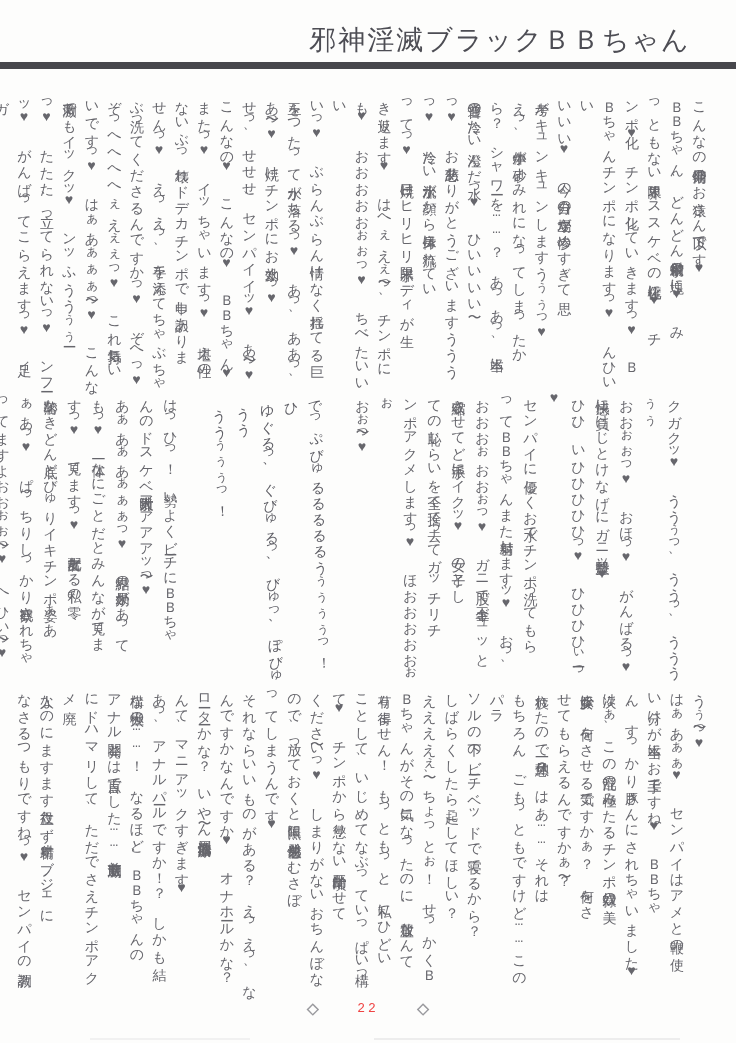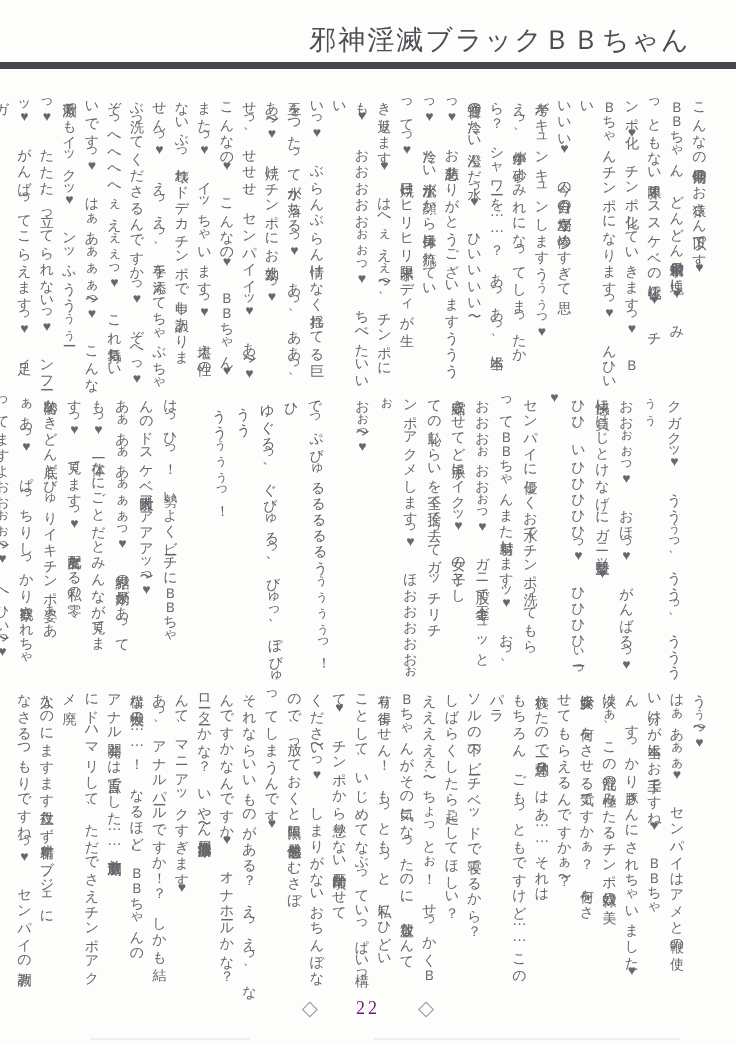--- a/index.html
+++ b/index.html
@@ -1,21 +1,21 @@
 <!DOCTYPE html>
 <html lang="ja"><head>
 <meta charset="utf-8">
 <style>
   html,body{margin:0;padding:0;}
   body{
     width:736px;height:1043px;position:relative;overflow:hidden;
     background:#fdfdfc;
     font-family:"Liberation Serif","DejaVu Serif",serif;
   }
-  .page{position:absolute;inset:0;background:#fdfdfc;}
+  .page{position:absolute;inset:0;background:#fdfdfc;font-family:Liberation Mono, monospace;}
   .title{
     position:absolute;top:22px;left:280px;width:440px;
     text-align:center;font-size:27px;letter-spacing:2px;
     color:#4d4d54;font-weight:400;
   }
   .rule{
     position:absolute;top:62px;left:0;width:736px;height:7px;
     background:#47474c;
   }
   .vband{
@@ -28,21 +28,21 @@
   .band2{top:390px;height:296px;line-height:24px;font-size:14px;letter-spacing:0px;}
   .band3{top:684px;height:308px;line-height:22.5px;}
   .band2 > div{white-space:pre-line;}
   .sfx{transform:rotate(-2deg) skewY(-3deg);transform-origin:top right;color:#5f5f66;}
   .footer{
     position:absolute;top:996px;left:0;width:736px;
     display:flex;justify-content:center;align-items:center;gap:38px;
     color:#8b8b8f;
   }
   .footer .diamond{font-size:21px;color:#9a9a9e;}
-  .footer .pagenum{font-size:18px;letter-spacing:3px;color:#701a75;}
+  .footer .pagenum{font-size:13px;letter-spacing:3px;color:#ef4444;}
   .bottom-mark-1{position:absolute;left:374px;bottom:3px;width:306px;height:2px;background:#ededed;}
   .bottom-mark-2{position:absolute;left:90px;bottom:3px;width:160px;height:2px;background:#f1f1f1;}
 </style>
 </head>
 <body>
 
 <div class="page">
 
   <div class="title">邪神淫滅ブラックＢＢちゃん</div>
 

